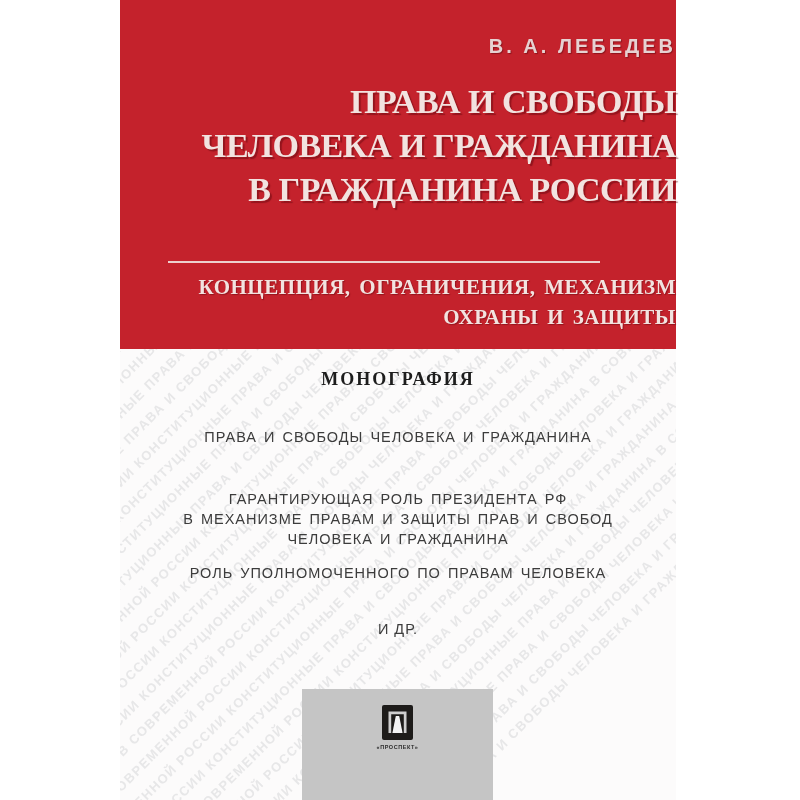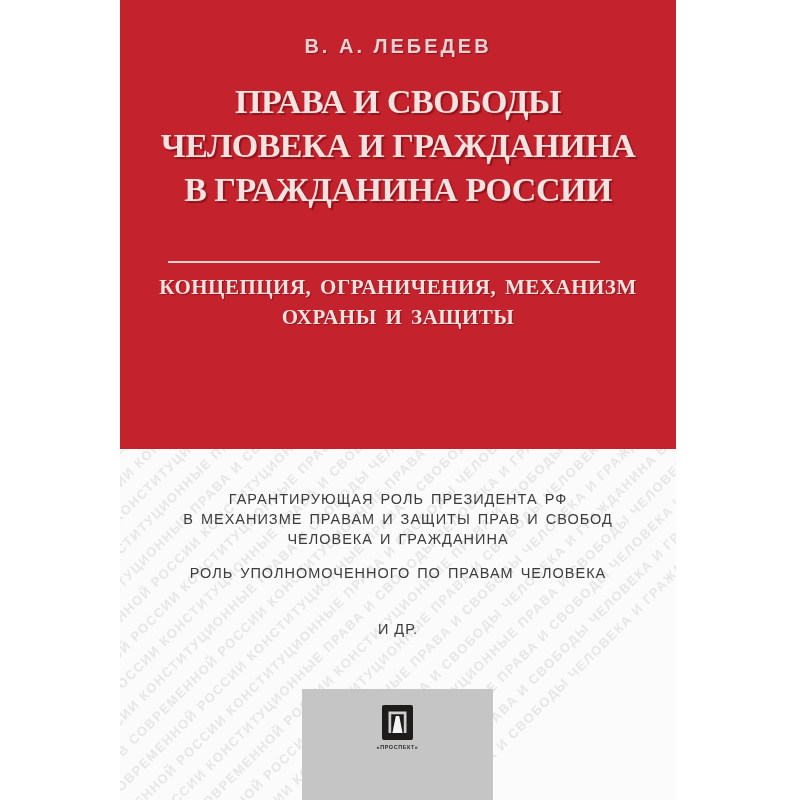--- a/index.html
+++ b/index.html
@@ -19,24 +19,24 @@
     top: 0;
     width: 556px;
     height: 800px;
     background: #fcfbfb;
   }
 
   
   .red-block {
     position: absolute;
     left: 0; right: 0; top: 0;
-    height: 449px;
+    height: 349px;
     background: var(--red, #c4222c);
     z-index: 2;
-    text-align: center;
+    text-align: right;
   }
 
   .author {
     position: absolute;
     top: 35px;
     width: 100%;
     font-size: 20px;
     font-weight: bold;
     letter-spacing: 3px;
     color: var(--author-text, #e6d2d2);

